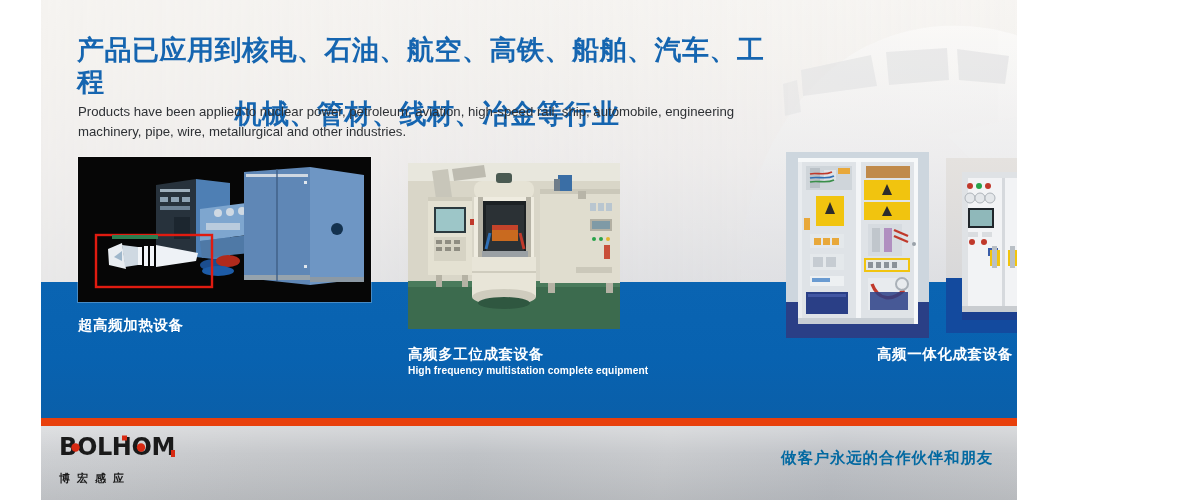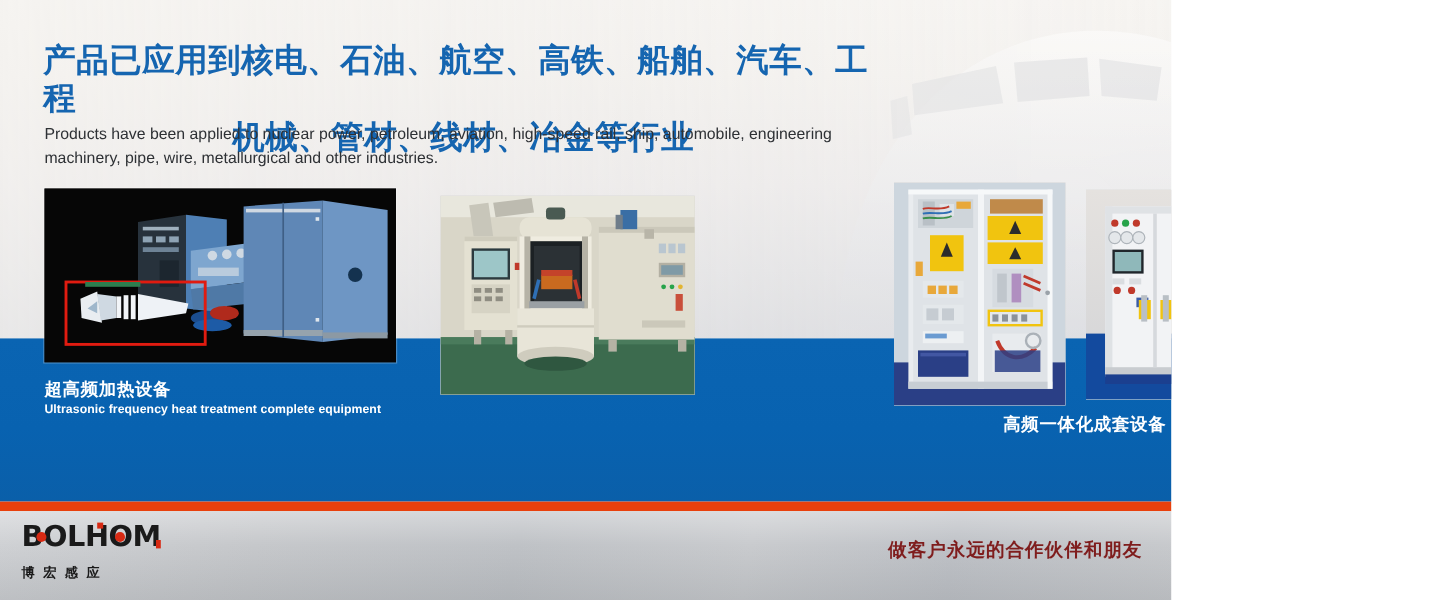--- a/index.html
+++ b/index.html
@@ -1,21 +1,21 @@
 <!DOCTYPE html>
 <html><head>
 <meta charset="utf-8">
 <style>
   html,body{margin:0;padding:0;}
   body{
     width:1200px;height:500px;overflow:hidden;
     font-family:"Liberation Sans","DejaVu Sans",sans-serif;
     background:#ffffff;
   }
-  .banner{position:relative;width:976px;height:500px;overflow:hidden;}
+  .banner{position:relative;width:976px;height:500px;overflow:hidden;margin-left:41px;}
 
   
   .bg-top{
     position:absolute;left:0;top:0;width:1200px;height:282px;
     background:linear-gradient(180deg,#f6f4f1 0%,#f3f1ee 22%,#eceaea 55%,#e2e2e4 80%,#d9dade 100%);
   }
   .bg-plane{position:absolute;left:0;top:0;width:1200px;height:300px;opacity:.55;}
   .bg-blue{
     position:absolute;left:0;top:282px;width:1200px;height:136px;
     background:linear-gradient(180deg,#0a64b2 0%,#0862b0 55%,#0a5fa9 100%);
@@ -65,21 +65,21 @@
   .logo .wordmark{
     font-size:25px;font-weight:bold;color:#1a1a1a;letter-spacing:-0.5px;
     line-height:27px;font-family:"DejaVu Sans","Liberation Sans",sans-serif;
   }
   .logo .cn{
     font-size:11px;font-weight:bold;color:#1a1a1a;letter-spacing:7px;
     line-height:22px;margin-top:1px;
   }
   .slogan{
     position:absolute;right:24px;top:448px;
-    font-size:15.5px;font-weight:bold;color:#7f1d1d;letter-spacing:.8px;
+    font-size:15.5px;font-weight:bold;color:#0369a1;letter-spacing:.8px;
   }
 </style>
 </head>
 <body>
 
 <div class="banner">
 
   <div class="bg-top"></div>
 
   <svg class="bg-plane" viewBox="0 0 1200 300" preserveAspectRatio="none">
@@ -373,21 +373,24 @@
       <rect x="190" y="60" width="8" height="8" fill="#d2d6da"></rect>
 
       <rect x="16" y="154" width="176" height="8" fill="#1b3f8f"></rect>
       <rect x="196" y="98" width="20" height="6" fill="#c9ccd0"></rect>
       <rect x="196" y="104" width="10" height="14" fill="#2b3036"></rect>
     </svg>
   </div>
 
   <div class="cap c1">
     <div class="cn">超高频加热设备</div>
-    <div class="en">Ultrasonic frequency heat treatment complete equipment</div>
+  </div>
+  <div class="cap c2">
+    <div class="cn">高频多工位成套设备</div>
+    <div class="en">High frequency multistation complete equipment</div>
   </div>
   <div class="cap c3">
     <div class="cn">高频一体化成套设备</div>
   </div>
 
   <div class="logo">
     <div class="wordmark">
       <svg width="122" height="27" viewBox="0 0 122 27">
         <text x="0" y="21" font-family="DejaVu Sans, Liberation Sans, sans-serif" font-size="24" font-weight="bold" fill="#1a1a1a" letter-spacing="-0.4">BOLHOM</text>
         <circle cx="16.5" cy="13.5" r="4.2" fill="#d82a13"></circle>

